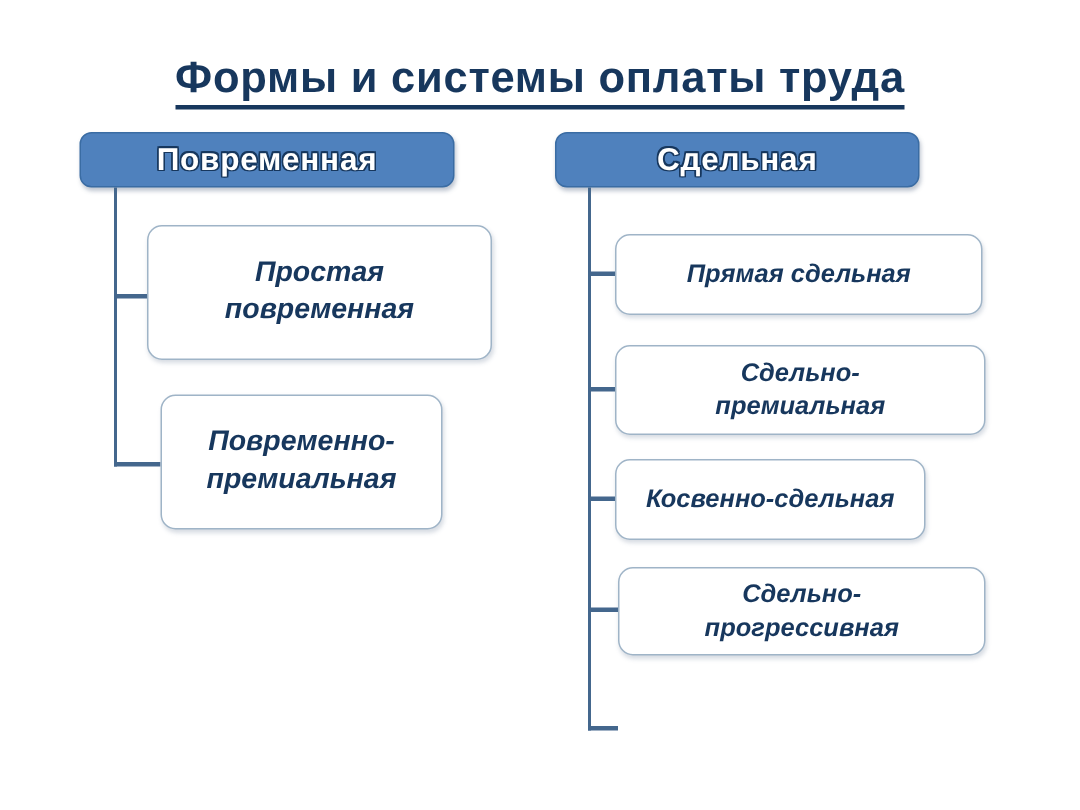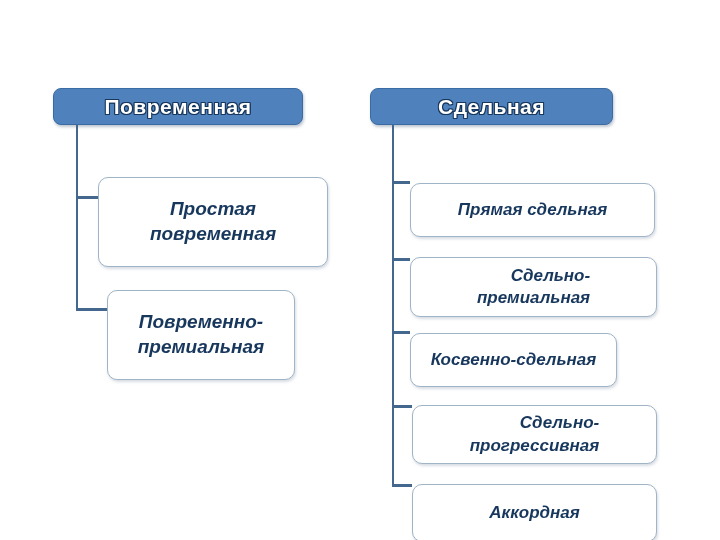--- a/index.html
+++ b/index.html
@@ -54,31 +54,30 @@
     position: absolute;
     background: #ffffff;
     border: 1px solid #9fb4c7;
     border-radius: 10px;
     box-shadow: 1px 2px 3px rgba(110, 130, 155, 0.28);
     display: flex;
     align-items: center;
     justify-content: center;
     text-align: center;
     box-sizing: border-box;
-    margin-top: 27px;
   }
   .node .nlabel {
     font-style: italic;
     font-weight: 700;
     color: #17375d;
     white-space: pre-line;
     line-height: 1.3;
   }
   .node-left .nlabel  { font-size: 19px; }
-  .node-right .nlabel { font-size: 17px; text-align: right; }
+  .node-right .nlabel { font-size: 17px; }
   .node-a { left: 98px;  top: 150px; width: 230px; height: 90px; }
   .node-b { left: 107px; top: 263px; width: 188px; height: 90px; }
   .node-c { left: 410px; top: 156px; width: 245px; height: 54px; }
   .node-d { left: 410px; top: 230px; width: 247px; height: 60px; }
   .node-e { left: 410px; top: 306px; width: 207px; height: 54px; }
   .node-f { left: 412px; top: 378px; width: 245px; height: 59px; }
   .node-g { left: 412px; top: 457px; width: 245px; height: 58px; }
   .conn { position: absolute; background: #44678d; }
   .v-left  { left: 76px;  top: 125px; width: 2px; height: 186px; }
   .v-right { left: 392px; top: 125px; width: 2px; height: 362px; }
@@ -88,20 +87,23 @@
   .stub-d { left: 392px; top: 258px; width: 18px; height: 3px; }
   .stub-e { left: 392px; top: 331px; width: 18px; height: 3px; }
   .stub-f { left: 392px; top: 405px; width: 20px; height: 3px; }
   .stub-g { left: 392px; top: 484px; width: 20px; height: 3px; }
 </style>
 </head>
 <body>
 
 <div class="slide">
 
+  <div class="title-wrap">
+    <span class="title">Формы и системы оплаты труда</span>
+  </div>
 
   <div class="branch-header header-left">
     <span class="hlabel">Повременная</span>
   </div>
   <div class="branch-header header-right">
     <span class="hlabel">Сдельная</span>
   </div>
 
   <div class="conn v-left"></div>
   <div class="conn v-right"></div>
@@ -129,17 +131,14 @@
     <span class="nlabel">Сдельно-
 премиальная</span>
   </div>
   <div class="node node-right node-e">
     <span class="nlabel">Косвенно-сдельная</span>
   </div>
   <div class="node node-right node-f">
     <span class="nlabel">Сдельно-
 прогрессивная</span>
   </div>
-  <div class="node node-right node-g">
-    <span class="nlabel">Аккордная</span>
-  </div>
 
 </div>
 
 </body></html>

